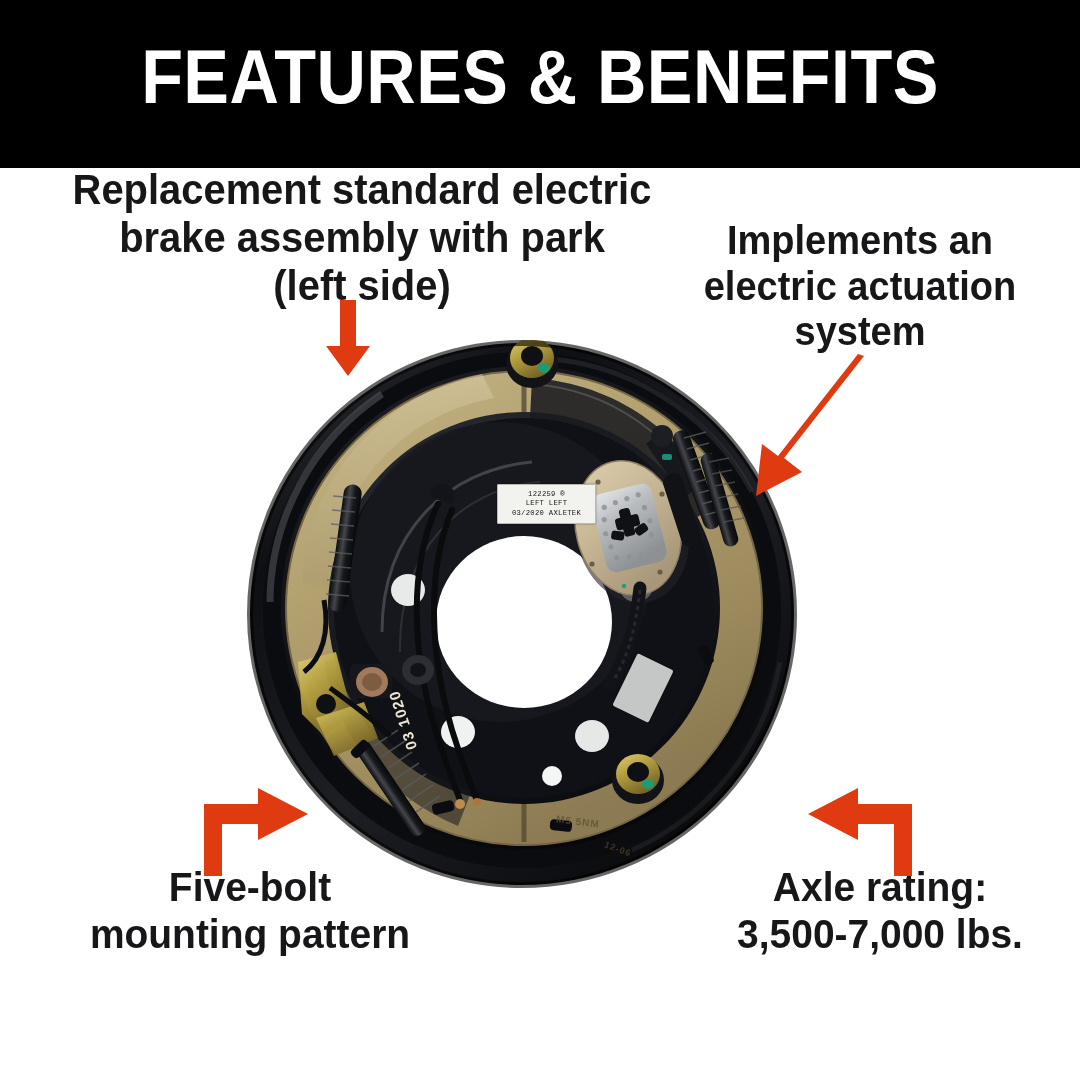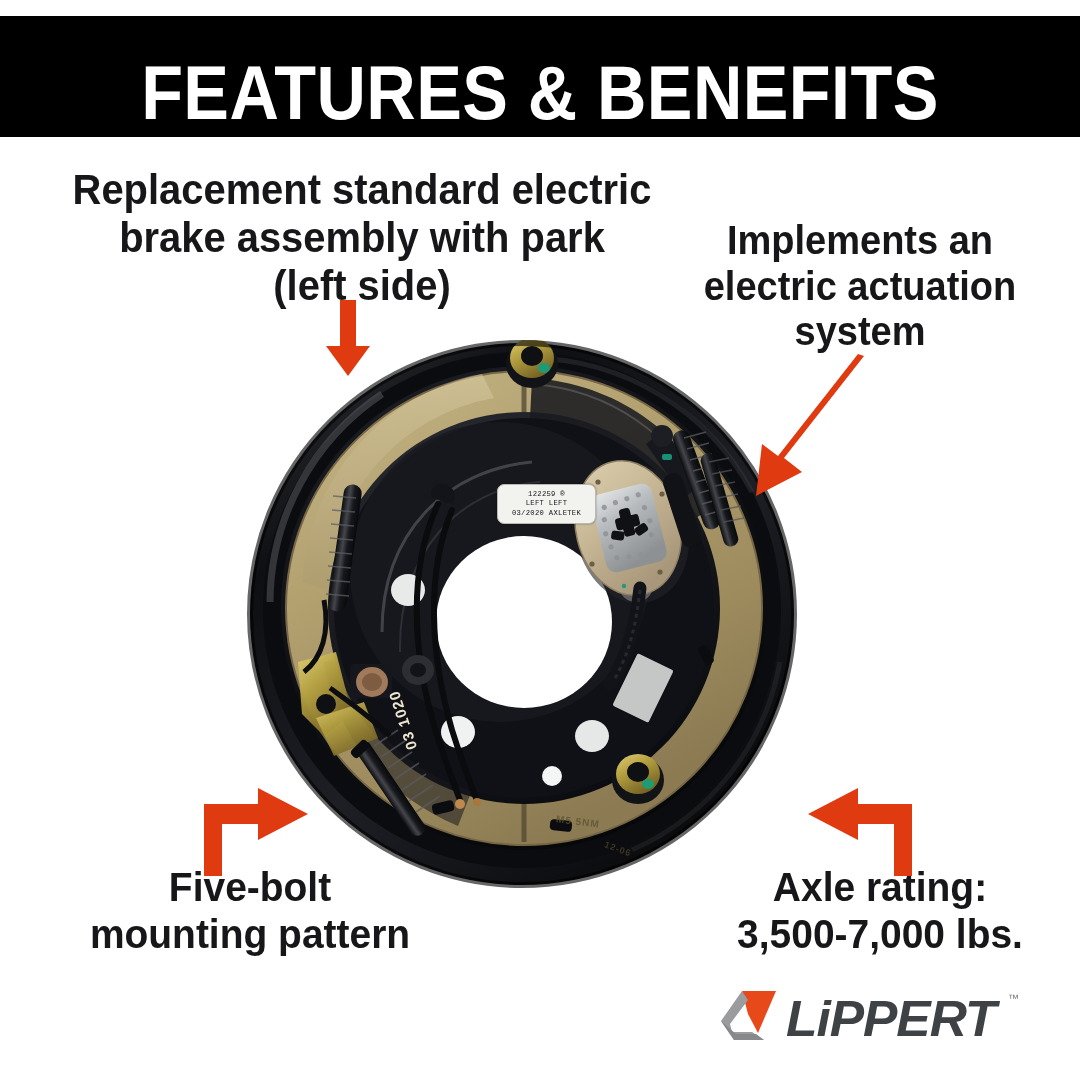--- a/index.html
+++ b/index.html
@@ -17,23 +17,23 @@
     width: 1080px;
     height: 1080px;
     overflow: hidden;
     background: #ffffff;
   }
 
   
   .header-bar {
     position: absolute;
     left: 0;
-    top: 16px;
+    top: 0;
     width: 1080px;
-    height: 121px;
+    height: 168px;
     background: #000000;
   }
   .header-title {
     position: absolute;
     left: 0;
     top: 0;
     width: 1080px;
     height: 152px;
     display: flex;
     align-items: center;
@@ -112,21 +112,21 @@
 
   
   .part-label {
     position: absolute;
     left: 497px;
     top: 484px;
     width: 97px;
     height: 38px;
     background: #f2f2ee;
     border: 1px solid #b9b9b2;
-    border-radius: 7px;
+    border-radius: 1px;
     display: flex;
     flex-direction: column;
     align-items: center;
     justify-content: center;
     font-family: "Liberation Mono", monospace;
     font-size: 7.2px;
     line-height: 1.32;
     color: #16161a;
     letter-spacing: 0.3px;
     box-shadow: 0 0 2px rgba(0,0,0,0.45);
@@ -499,23 +499,14 @@
   </svg>
 
   <svg class="arrow-svg" id="arrow-bl" width="120" height="100" viewBox="0 0 120 100">
     <path d="M8 96 V24 H62 V8 L112 34 L62 60 V44 H26 V96 Z" fill="#e03a11"></path>
   </svg>
 
   <svg class="arrow-svg" id="arrow-br" width="120" height="100" viewBox="0 0 120 100">
     <path d="M112 96 V24 H58 V8 L8 34 L58 60 V44 H94 V96 Z" fill="#e03a11"></path>
   </svg>
 
-  <div id="logo">
-    <svg width="70" height="58" viewBox="0 0 70 58">
-      <path d="M30 3 L64 3 L46 45 L36 26 Z" fill="#e8491b"></path>
-      <path d="M30 3 L9 33 L22 52 L52 52 L40 44 L20 44 L18 36 L36 12 Z" fill="#9a9c9e"></path>
-      <path d="M9 33 L22 52 L52 52 L44 46 L24 46 Z" fill="#87898b"></path>
-    </svg>
-    <div class="logo-wordmark">LiPPERT</div>
-    <div class="logo-tm">™</div>
-  </div>
 
 </div>
 
 </body></html>

